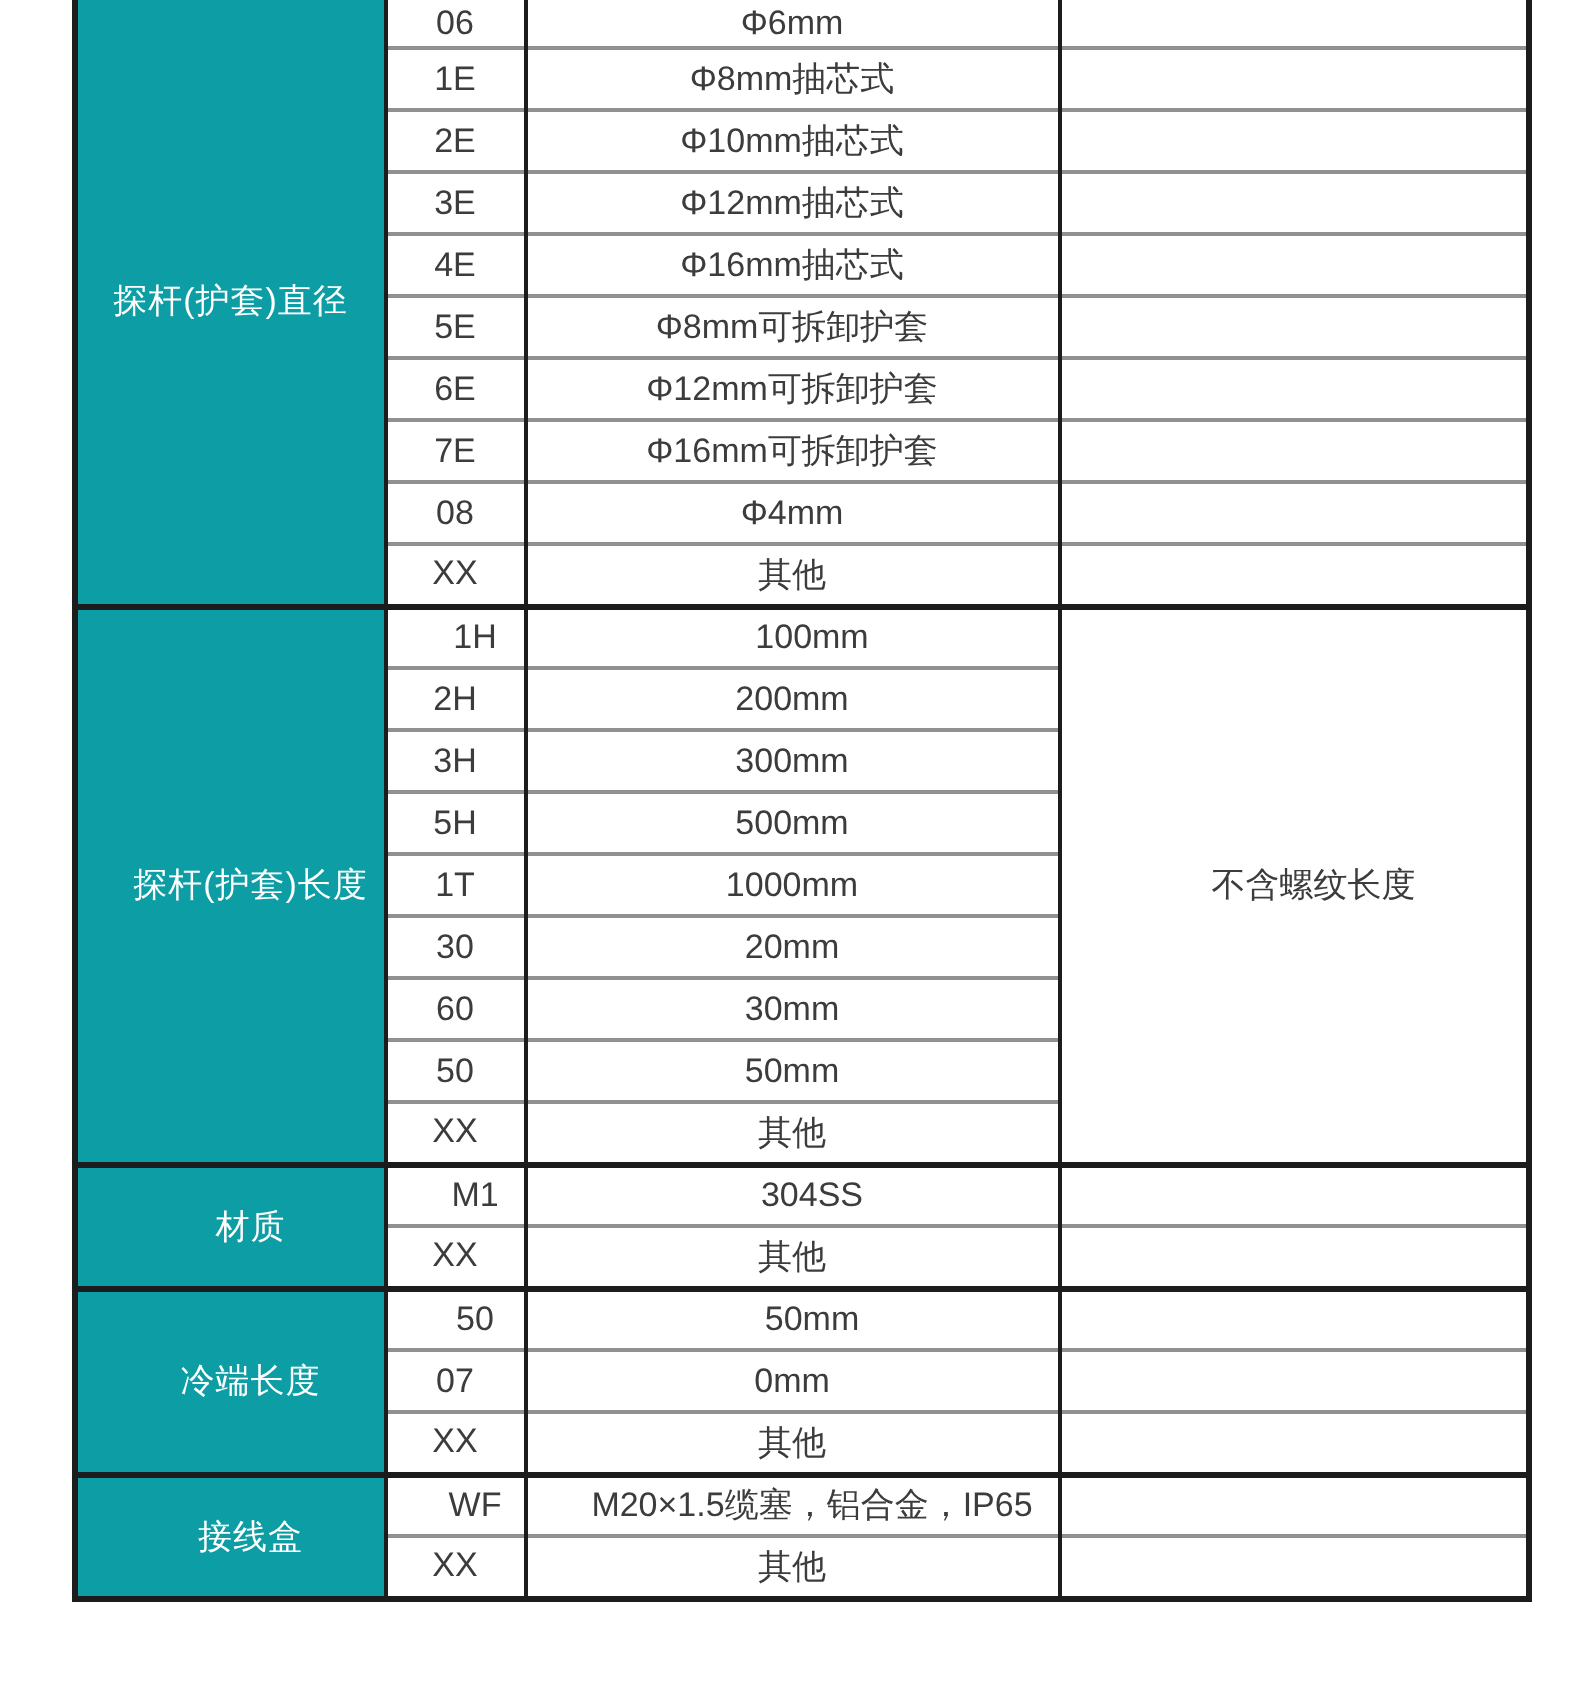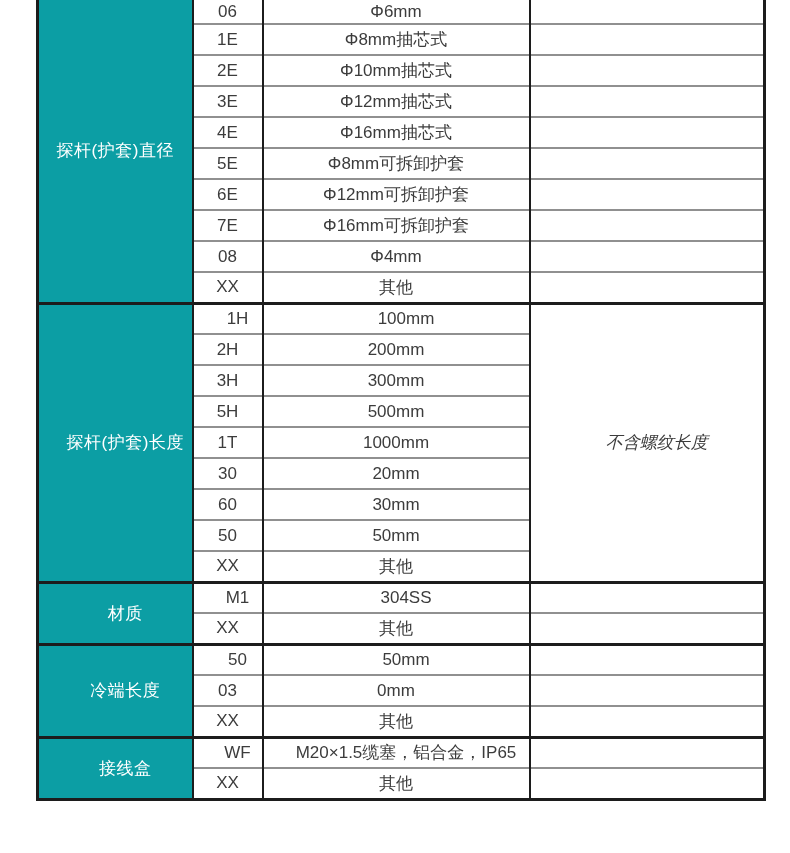--- a/index.html
+++ b/index.html
@@ -36,21 +36,21 @@
   td.col-label{
     background:var(--accent);
     color:#ffffff;
     border-left:3px solid var(--line-dark);
     border-right:2px solid var(--line-dark);
     font-size:17px;
     letter-spacing:0.5px;
   }
   td.col-code{border-right:2px solid var(--line-dark);margin-left:40px;}
   td.col-desc{border-right:2px solid var(--line-dark);}
-  td.col-note{border-right:3px solid var(--line-dark);font-style:italic;}
+  td.col-note{border-right:3px solid var(--line-dark);}
   tr.rsep td{border-top:2px solid var(--line-gray);}
   tr.ssep td{border-top:3px solid var(--line-dark);padding-left:20px;}
 </style>
 </head>
 <body>
 
 <div class="page">
   <table class="spec">
     <colgroup>
       <col style="width:155px">
@@ -163,21 +163,21 @@
         <td class="col-note"></td>
       </tr>
 
       <tr class="ssep">
         <td class="col-label" rowspan="3">冷端长度</td>
         <td class="col-code">50</td>
         <td class="col-desc">50mm</td>
         <td class="col-note"></td>
       </tr>
       <tr class="rsep">
-        <td class="col-code">03</td>
+        <td class="col-code">07</td>
         <td class="col-desc">0mm</td>
         <td class="col-note"></td>
       </tr>
       <tr class="rsep">
         <td class="col-code">XX</td>
         <td class="col-desc">其他</td>
         <td class="col-note"></td>
       </tr>
 
       <tr class="ssep">

